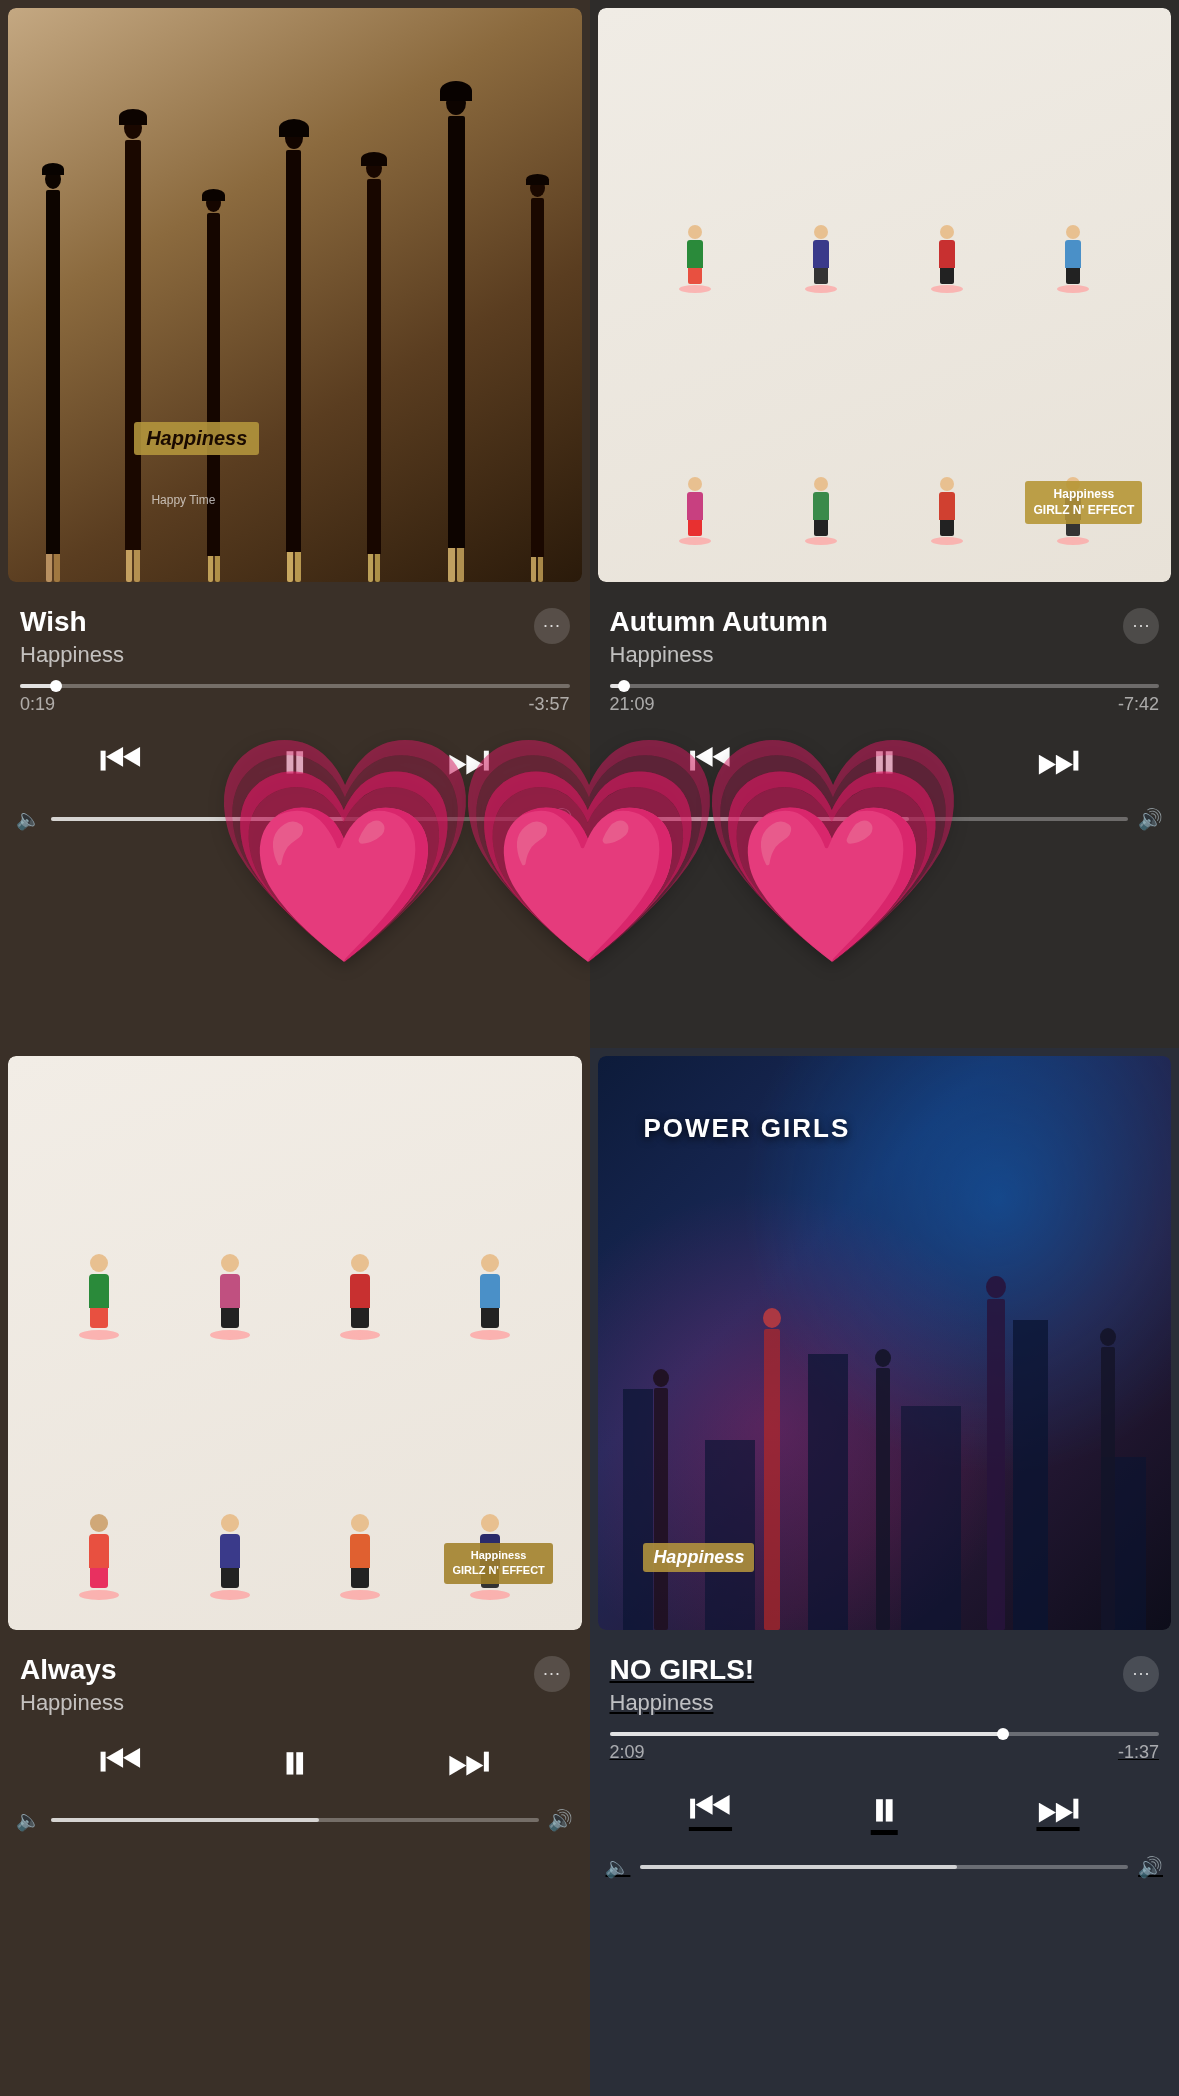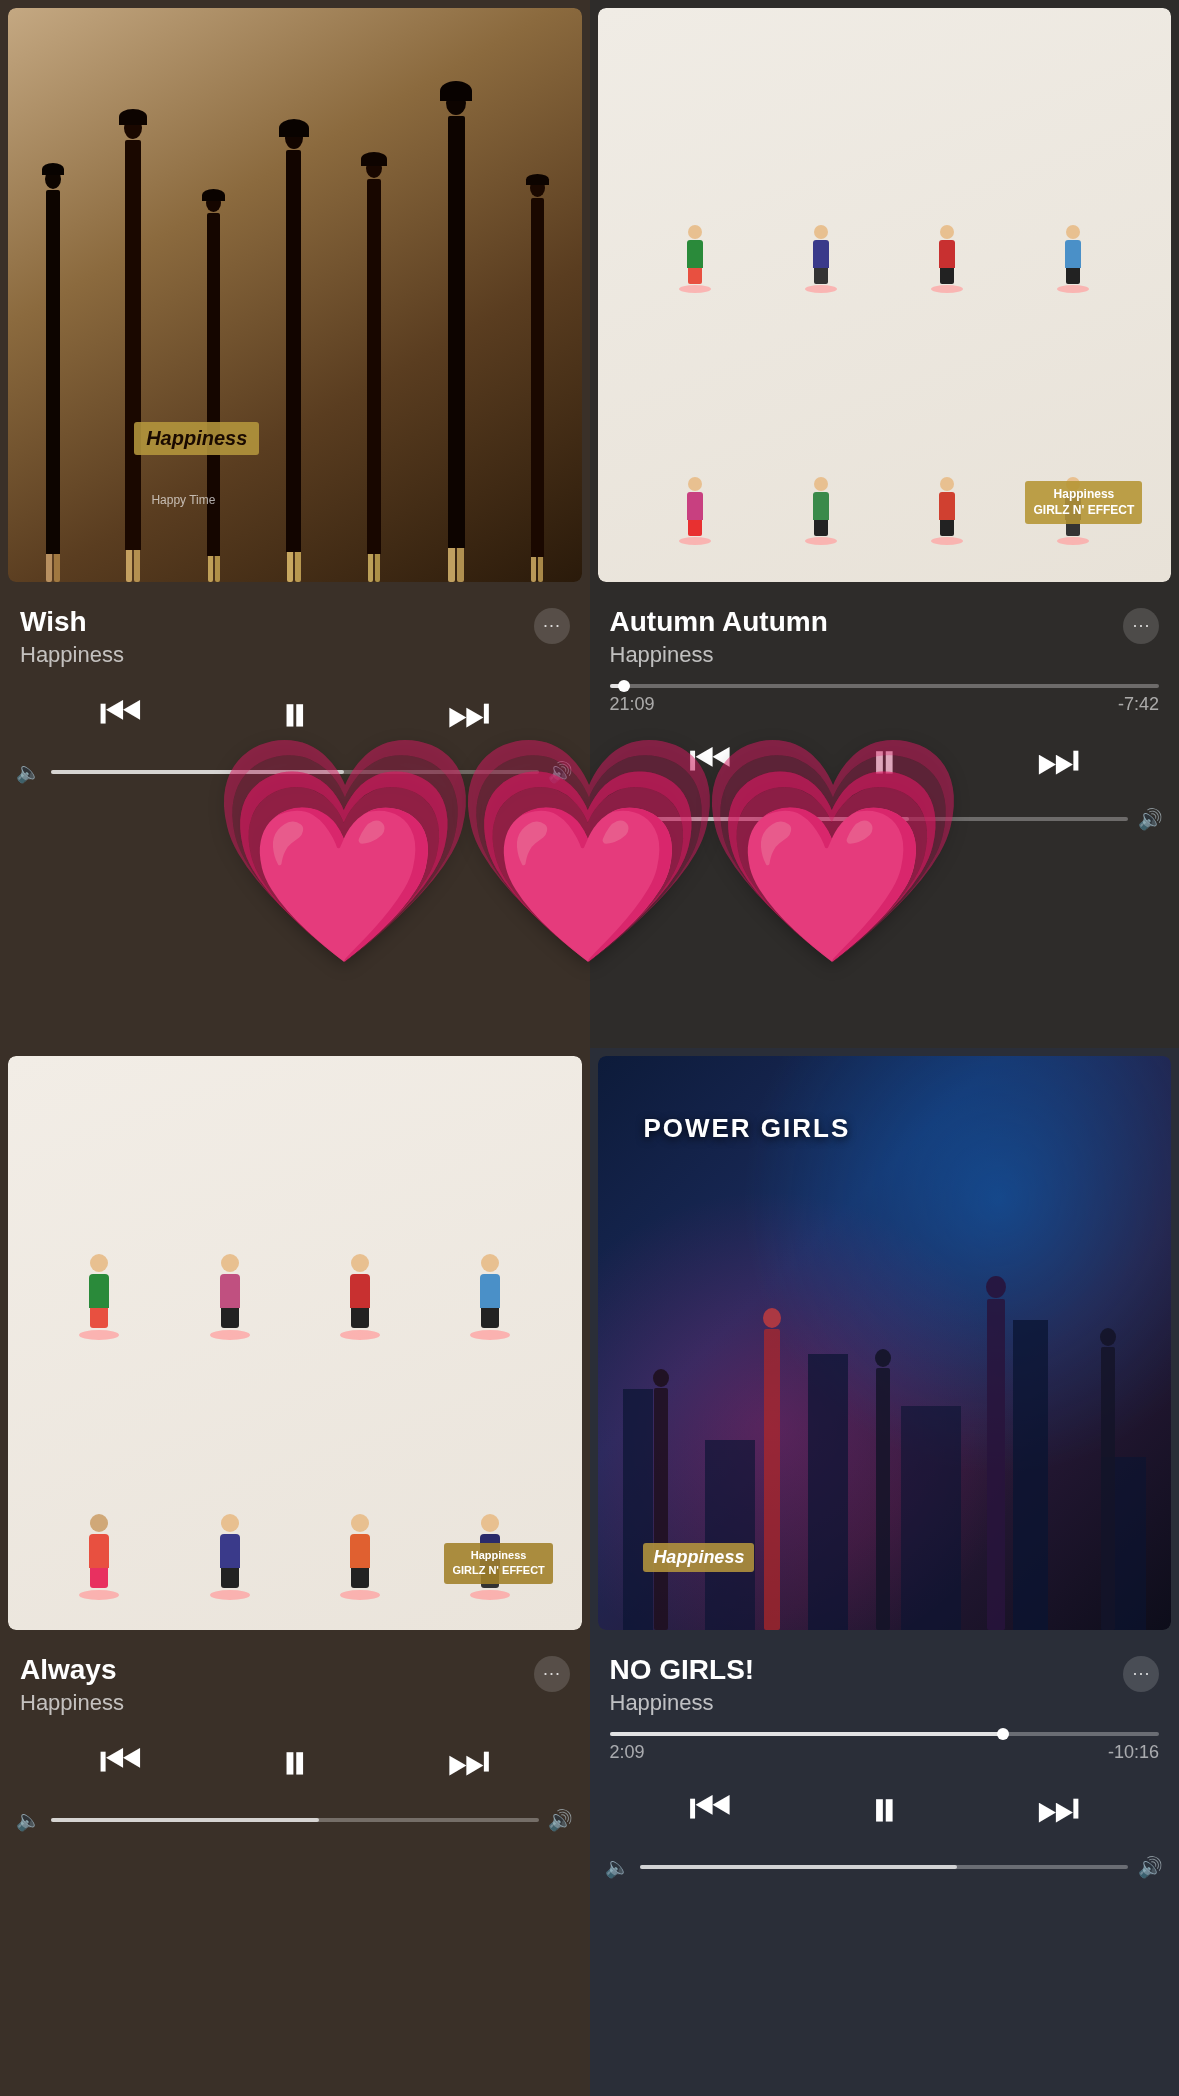--- a/index.html
+++ b/index.html
@@ -277,20 +277,29 @@
         <div style="position:absolute;bottom:13%;left:25%;color:rgba(255,255,255,0.65);font-size:12px;">Happy Time</div>
       </div>
     </div>
     <div class="track-info-row">
       <div class="track-info">
         <div class="track-title">Wish</div>
         <div class="track-artist">Happiness</div>
       </div>
       <div class="more-btn" style="top:18px;">···</div>
     </div>
+    <div class="progress-section">
+      <div class="progress-bar">
+        <div class="progress-fill" style="width:7%;"></div>
+      </div>
+      <div class="time-labels">
+        <span>0:19</span>
+        <span>-3:57</span>
+      </div>
+    </div>
     <div class="controls">
       <div class="ctrl-btn">⏮</div>
       <div class="ctrl-btn pause">⏸</div>
       <div class="ctrl-btn">⏭</div>
     </div>
     <div class="volume-section">
       <span class="vol-icon">🔈</span>
       <div class="vol-bar">
         <div class="vol-fill" style="width:60%;"></div>
       </div>
@@ -460,21 +469,21 @@
     </div>
     <div class="volume-section">
       <span class="vol-icon">🔈</span>
       <div class="vol-bar">
         <div class="vol-fill" style="width:55%;"></div>
       </div>
       <span class="vol-icon">🔊</span>
     </div>
   </div>
 
-  <div class="player-card" style="background:#2a2e38;">
+  <div class="player-card" style="background:#2a2e38;text-decoration:underline;">
     <div class="album-art-wrapper">
       <div style="width:100%;height:100%;background:linear-gradient(135deg,#0d1b3a 0%,#1a2a5a 35%,#2a1a3a 65%,#0d0d1a 100%);position:relative;border-radius:8px;overflow:hidden;">
 
         <div style="position:absolute;top:0;left:0;right:0;bottom:0;background:radial-gradient(ellipse at 70% 25%,rgba(0,140,255,0.35) 0%,transparent 45%),radial-gradient(ellipse at 30% 65%,rgba(255,40,140,0.25) 0%,transparent 45%);"></div>
 
         <div style="position:absolute;bottom:0;left:0;right:0;height:60%;display:flex;align-items:flex-end;justify-content:space-around;gap:2px;">
           <div style="width:30px;height:70%;background:rgba(10,20,50,0.7);"></div>
           <div style="width:50px;height:55%;background:rgba(10,20,50,0.65);"></div>
           <div style="width:40px;height:80%;background:rgba(10,20,50,0.7);"></div>
           <div style="width:60px;height:65%;background:rgba(10,20,50,0.6);"></div>
@@ -516,21 +525,21 @@
         <div class="track-artist">Happiness</div>
       </div>
       <div class="more-btn" style="top:18px;">···</div>
     </div>
     <div class="progress-section">
       <div class="progress-bar">
         <div class="progress-fill" style="width:72%;"></div>
       </div>
       <div class="time-labels">
         <span>2:09</span>
-        <span>-10:16</span>
+        <span>-1:37</span>
       </div>
     </div>
     <div class="controls">
       <div class="ctrl-btn">⏮</div>
       <div class="ctrl-btn pause">⏸</div>
       <div class="ctrl-btn">⏭</div>
     </div>
     <div class="volume-section">
       <span class="vol-icon">🔈</span>
       <div class="vol-bar">

